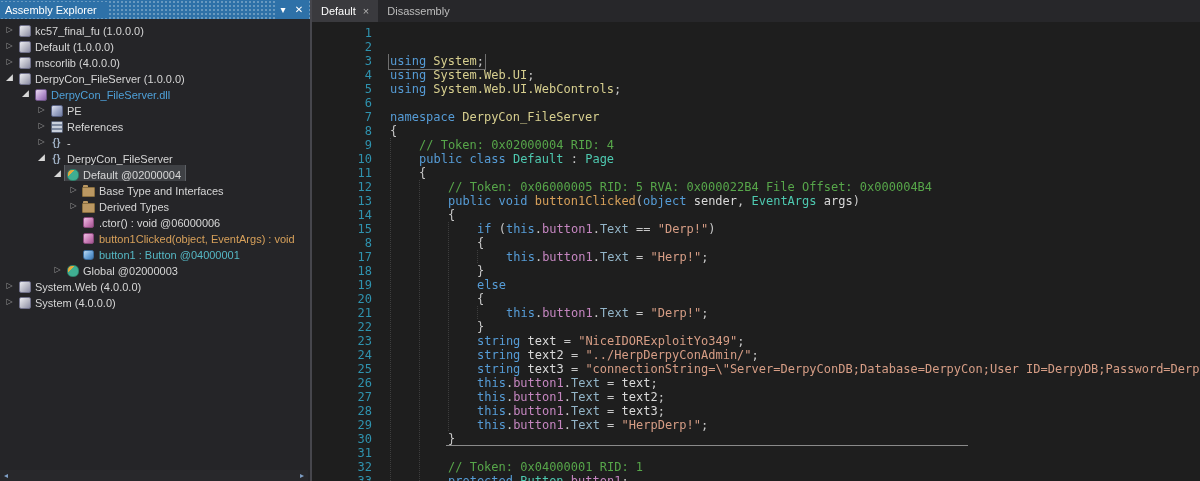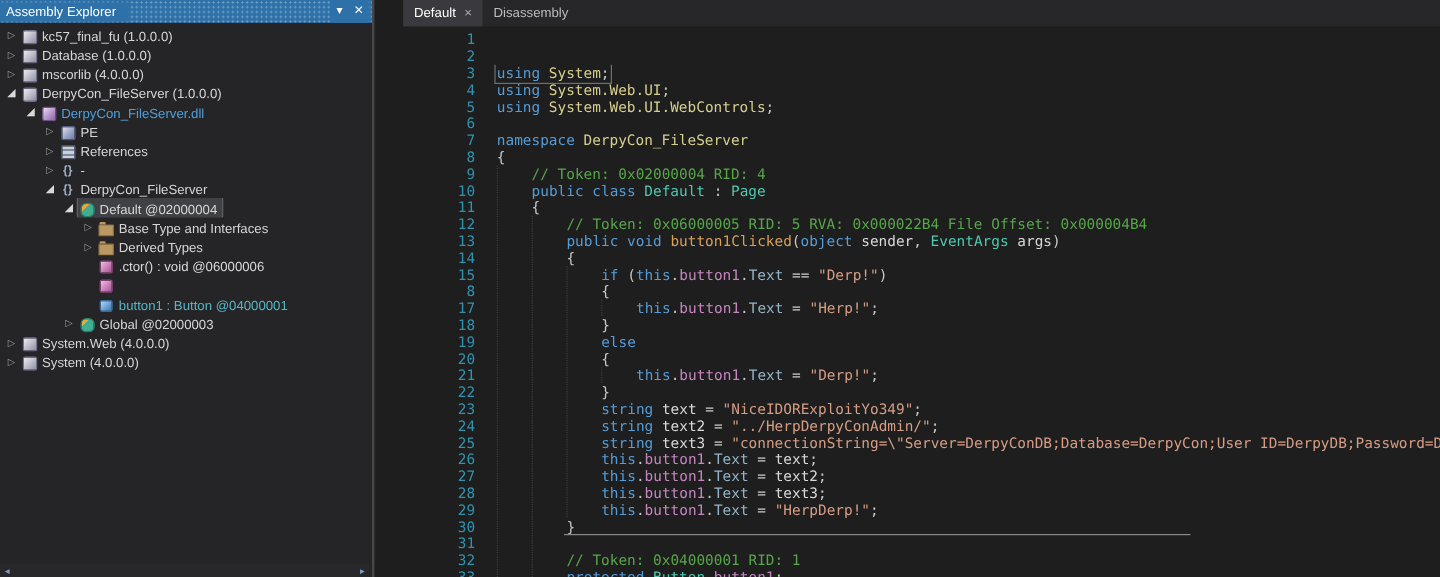--- a/index.html
+++ b/index.html
@@ -1,18 +1,18 @@
 <!DOCTYPE html>
 <html style="--panel-bg: #252528; --editor-bg: #1e1e1e; --header-bg: #2e71a8; --selection-bg: #3f4145; --selection-border: #5c5f64; --tab-active-bg: #3a3a3e; --line-number: #2f93af; --accent-blue: #569cd6;"><head>
 <meta charset="utf-8">
 <style>
   html,body{margin:0;padding:0;}
   body{width:1200px;height:481px;overflow:hidden;background:var(--editor-bg,#1e1e1e);
        font-family:"Liberation Sans","DejaVu Sans",sans-serif;}
-  .app{display:flex;width:1200px;height:481px;gap:24px;}
+  .app{display:flex;width:1200px;height:481px;}
 
   
   .explorer{width:310px;min-width:310px;background:var(--panel-bg,#252528);
             border-right:2px solid #46464c;display:flex;flex-direction:column;position:relative;}
   .exp-header{height:19px;display:flex;align-items:center;padding:0 3px 0 0;color:#fff;font-size:11px;
     background-color:var(--header-bg,#2e71a8);
     background-image:radial-gradient(rgba(255,255,255,.28) .8px,transparent 1.1px);
     background-size:4px 4px;}
   .exp-title{background:var(--header-bg,#2e71a8);padding:2px 10px 2px 5px;}
   .exp-spacer{flex:1;}
@@ -83,21 +83,21 @@
           <span class="texp">▷</span>
           <span class="tcontent">
             <span class="ticon i-assembly"></span>
             <span class="tlabel">kc57_final_fu (1.0.0.0)</span>
           </span>
         </div>
         <div class="trow" style="padding-left: 3px;">
           <span class="texp">▷</span>
           <span class="tcontent">
             <span class="ticon i-assembly"></span>
-            <span class="tlabel">Database (1.0.0.0)</span>
+            <span class="tlabel">Default (1.0.0.0)</span>
           </span>
         </div>
         <div class="trow" style="padding-left: 3px;">
           <span class="texp">▷</span>
           <span class="tcontent">
             <span class="ticon i-assembly"></span>
             <span class="tlabel">mscorlib (4.0.0.0)</span>
           </span>
         </div>
         <div class="trow" style="padding-left: 3px;">
@@ -167,20 +167,21 @@
           <span class="texp"></span>
           <span class="tcontent">
             <span class="ticon i-method"></span>
             <span class="tlabel" style="color: rgb(216, 216, 216);">.ctor() : void @06000006</span>
           </span>
         </div>
         <div class="trow" style="padding-left: 67px;">
           <span class="texp"></span>
           <span class="tcontent">
             <span class="ticon i-method"></span>
+            <span class="tlabel" style="color: rgb(215, 160, 90);">button1Clicked(object, EventArgs) : void</span>
           </span>
         </div>
         <div class="trow" style="padding-left: 67px;">
           <span class="texp"></span>
           <span class="tcontent">
             <span class="ticon i-field"></span>
             <span class="tlabel" style="color: rgb(85, 183, 196);">button1 : Button @04000001</span>
           </span>
         </div>
         <div class="trow" style="padding-left: 51px;">

